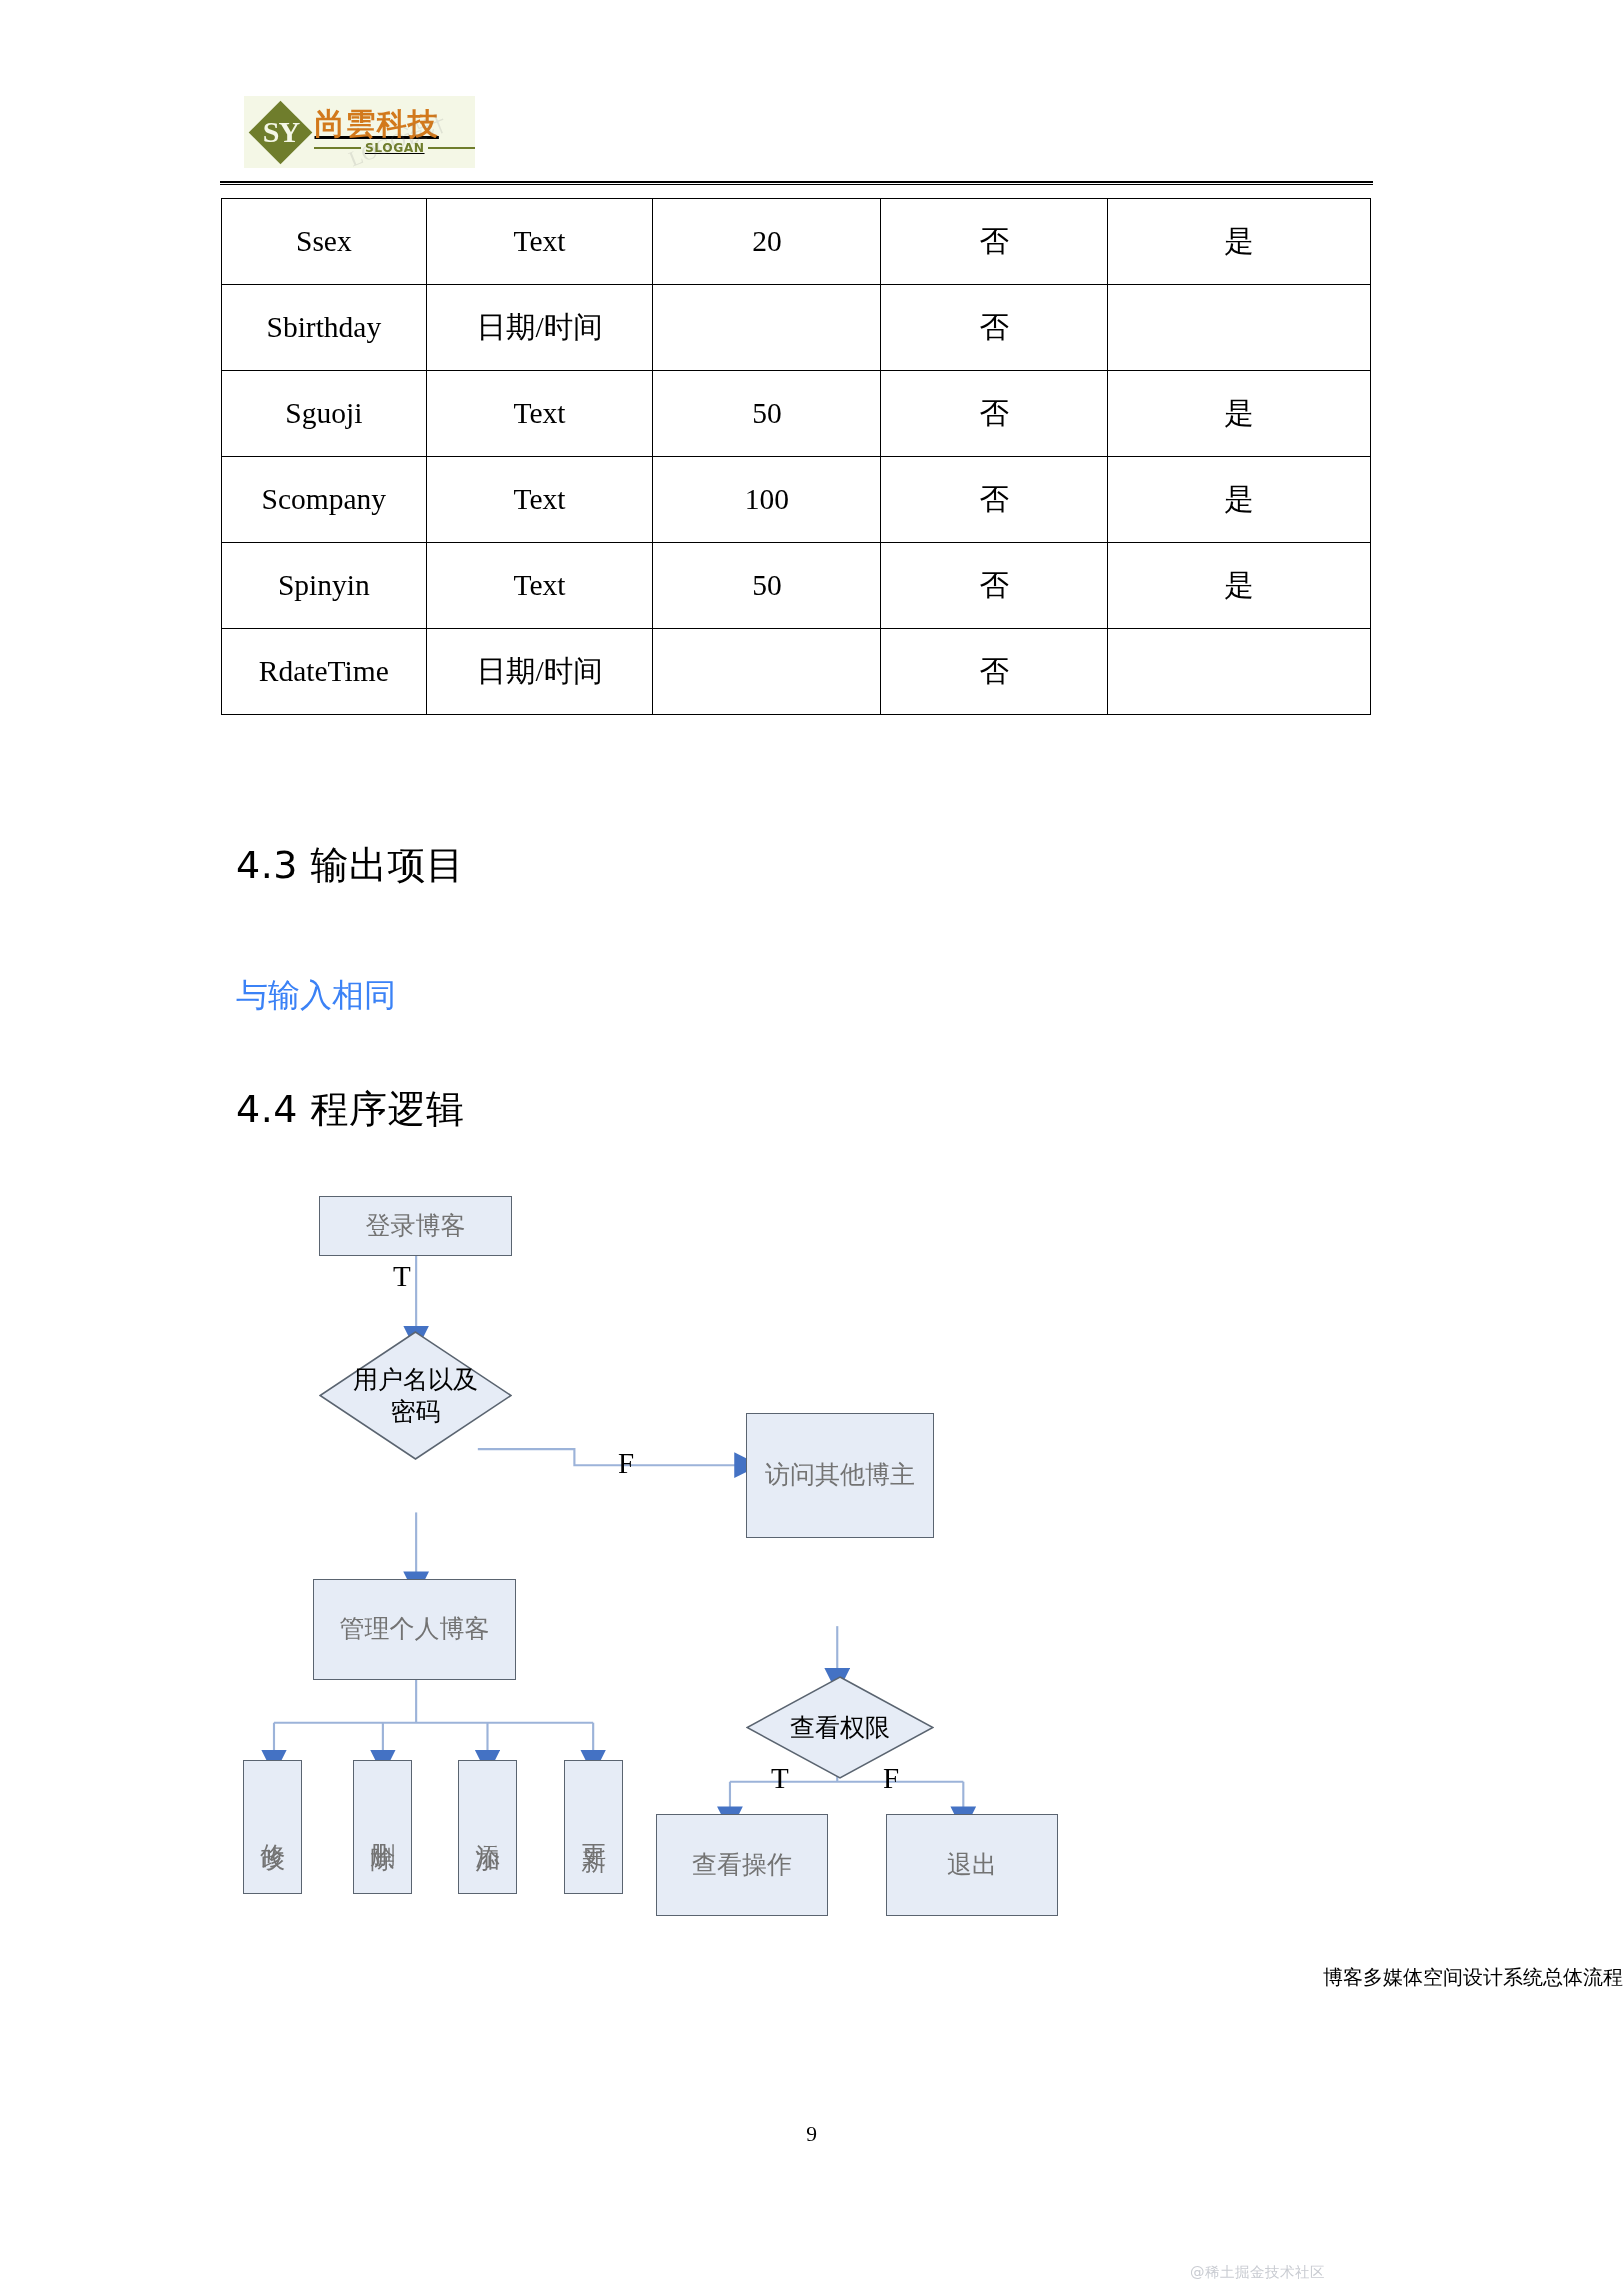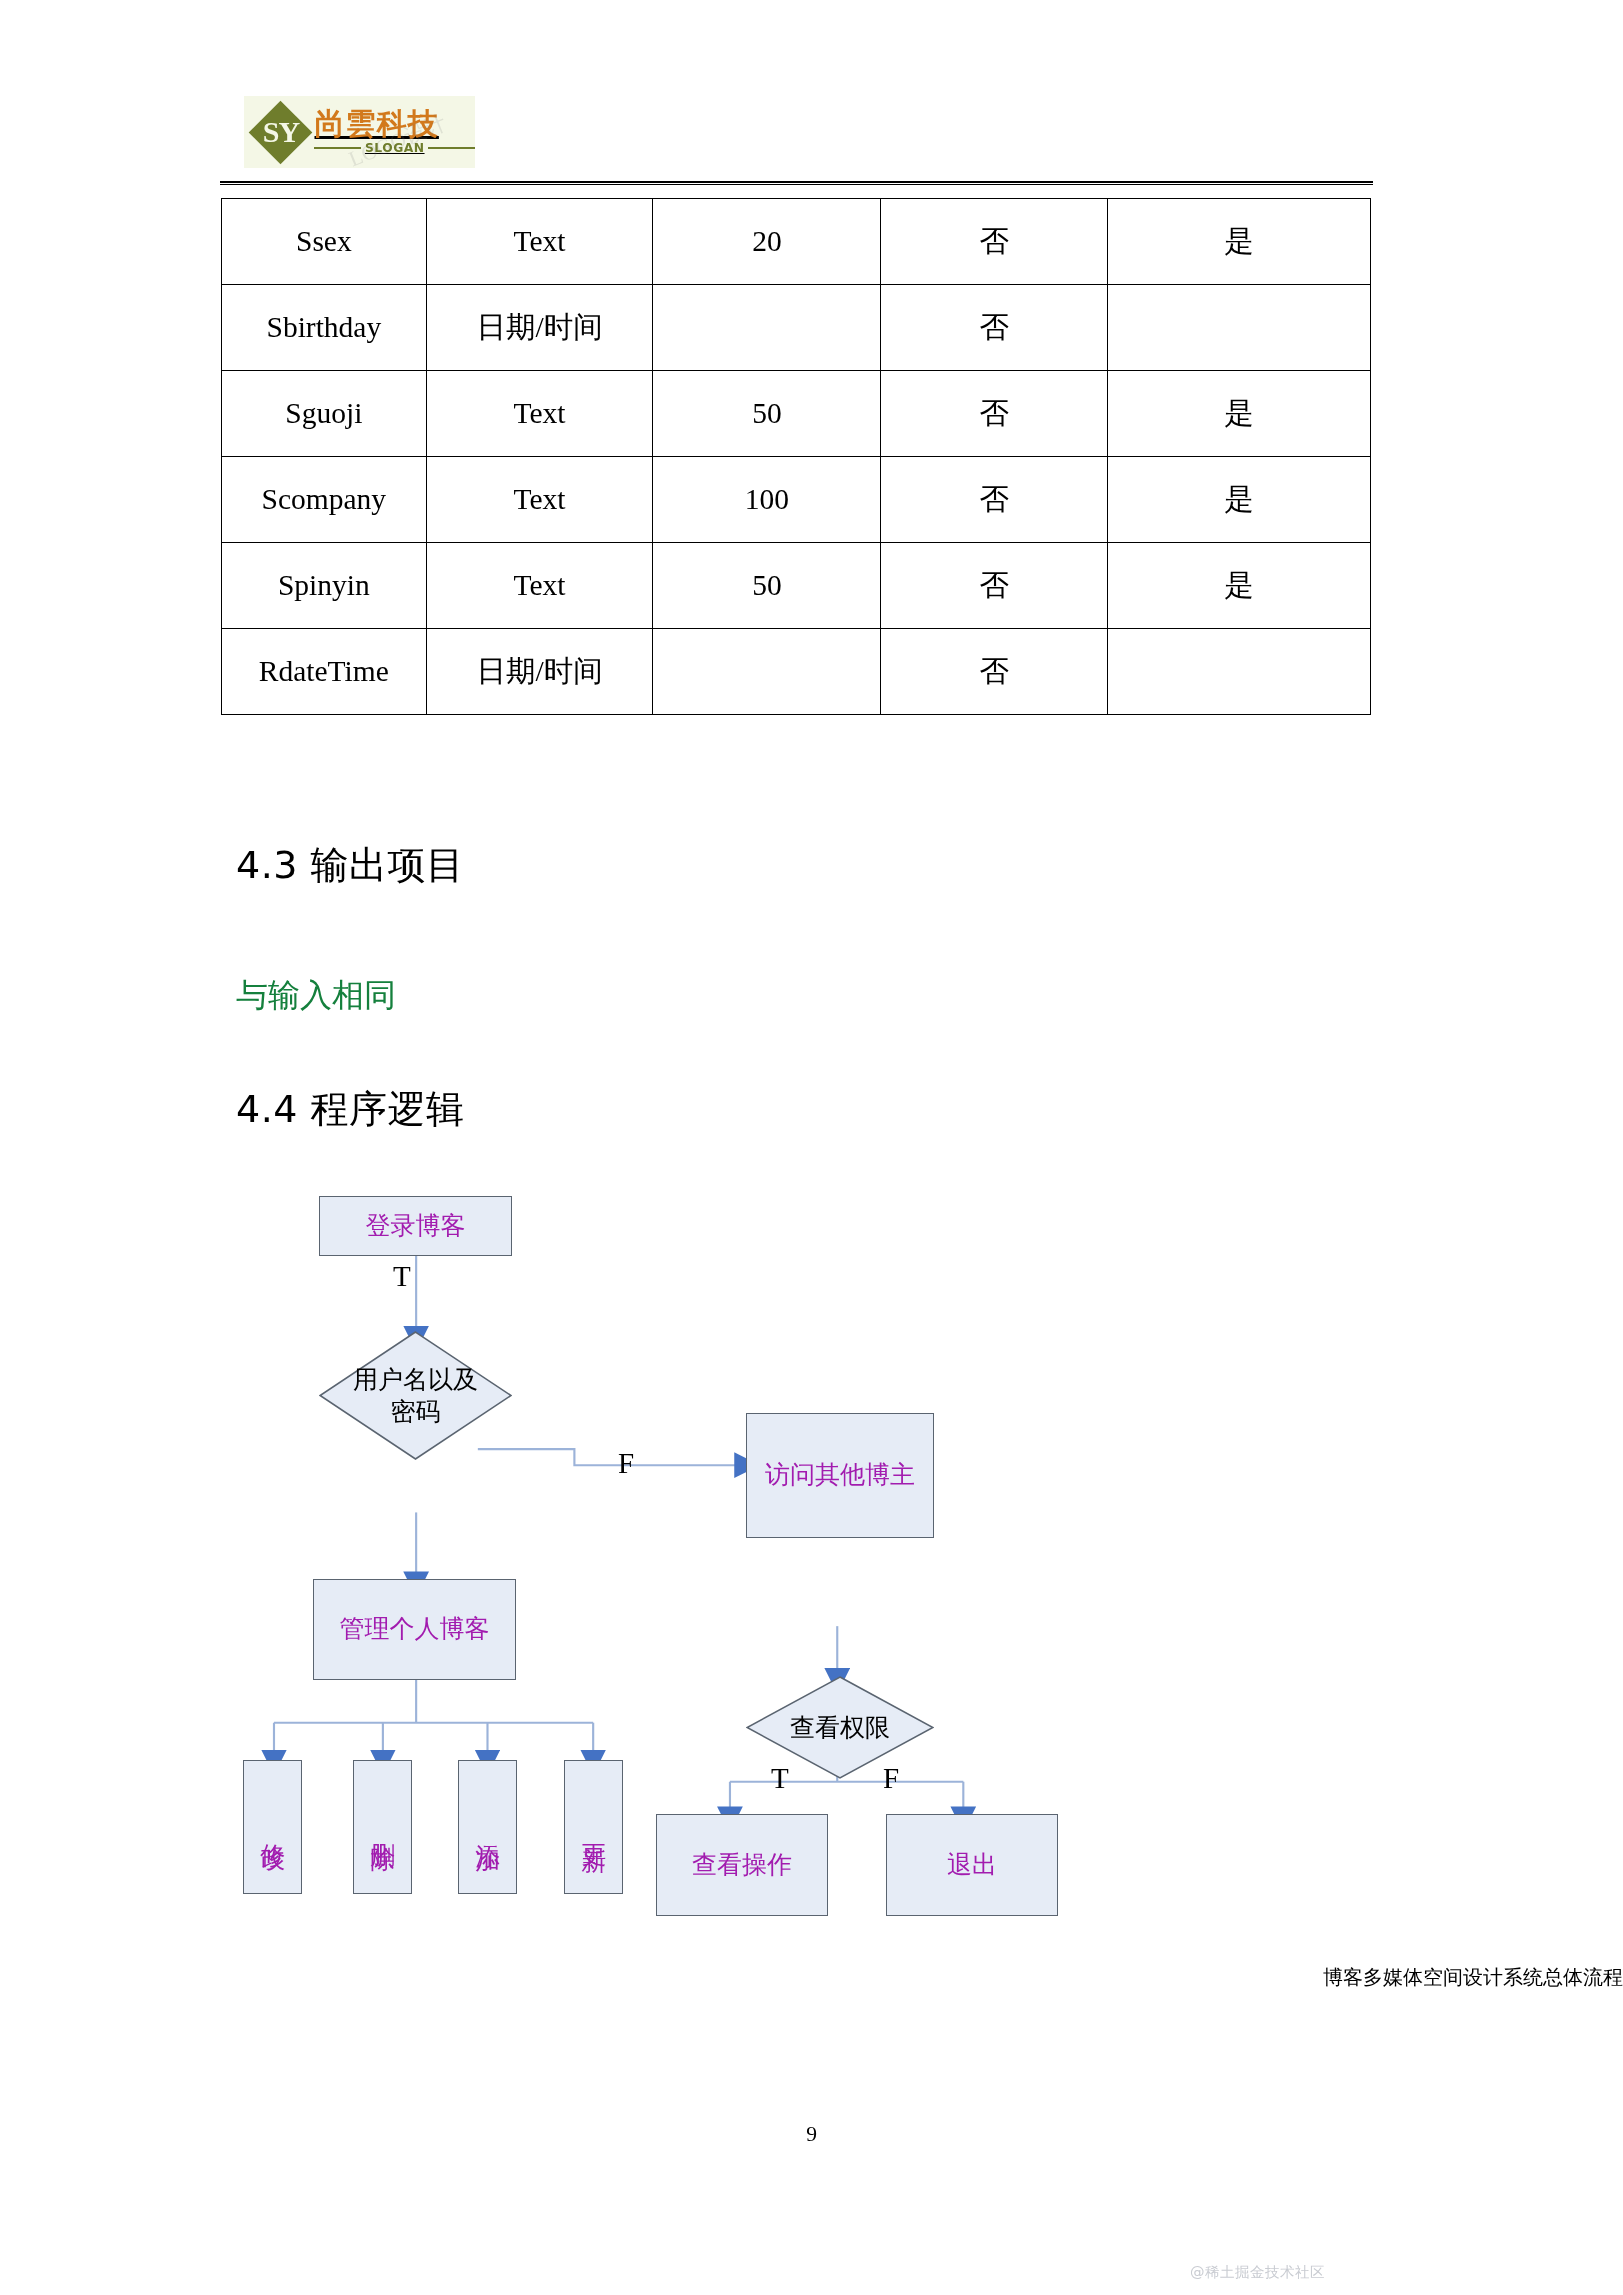--- a/index.html
+++ b/index.html
@@ -161,21 +161,21 @@
   }
   .h2-43 { left: 236px; top: 840px; }
   .h2-44 { left: 236px; top: 1084px; }
 
   .body-para {
     position: absolute;
     left: 236px;
     top: 974px;
     font-family: "Liberation Serif", "DejaVu Serif", serif;
     font-size: 32px;
-    color: #15803d;
+    color: #3b82f6;
     white-space: nowrap;
   }
 
   
   .flow {
     position: absolute;
     left: 0;
     top: 1197px;
     width: 1623px;
     height: 633px;
@@ -184,21 +184,21 @@
 
   .fnode {
     position: absolute;
     background: #e6ecf6;
     border: 1.1px solid #5a6470;
     display: flex;
     align-items: center;
     justify-content: center;
     font-family: "Liberation Serif", "DejaVu Serif", serif;
     font-size: 25px;
-    color: #a21caf;
+    color: #737373;
     box-sizing: border-box;
     text-align: center;
     line-height: 1.22;
   }
   .fnode.thin {
     font-size: 25px;
     line-height: 1.1;
     writing-mode: vertical-rl;
     letter-spacing: 3.2px;
   }

